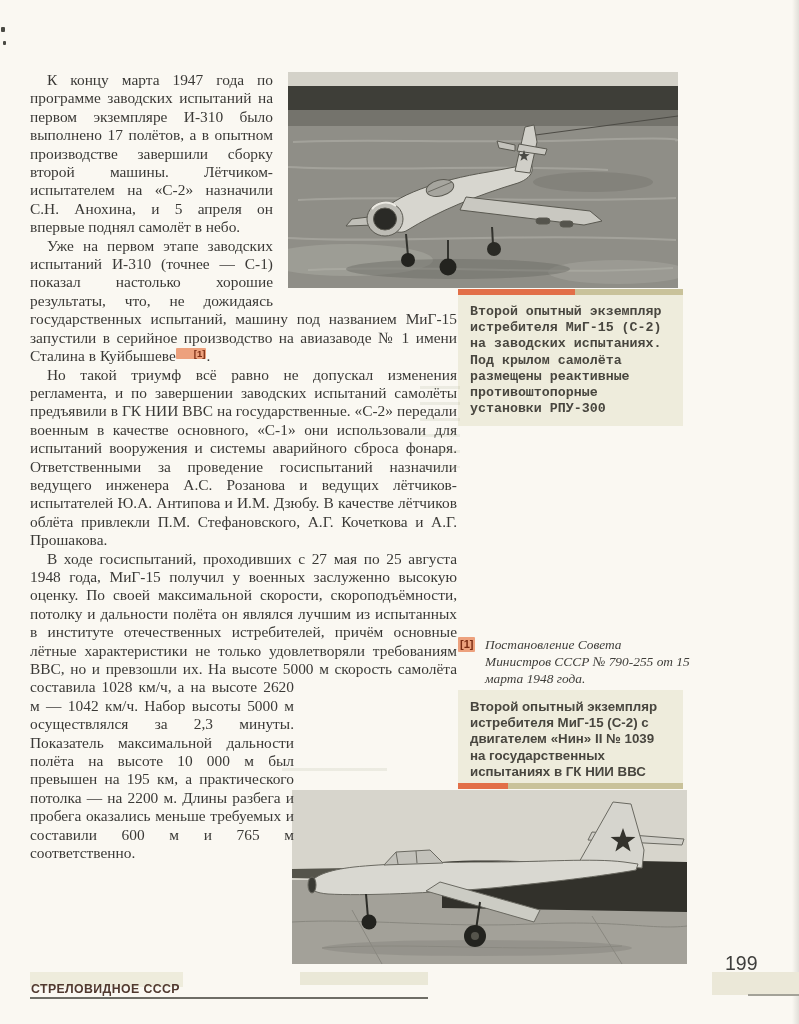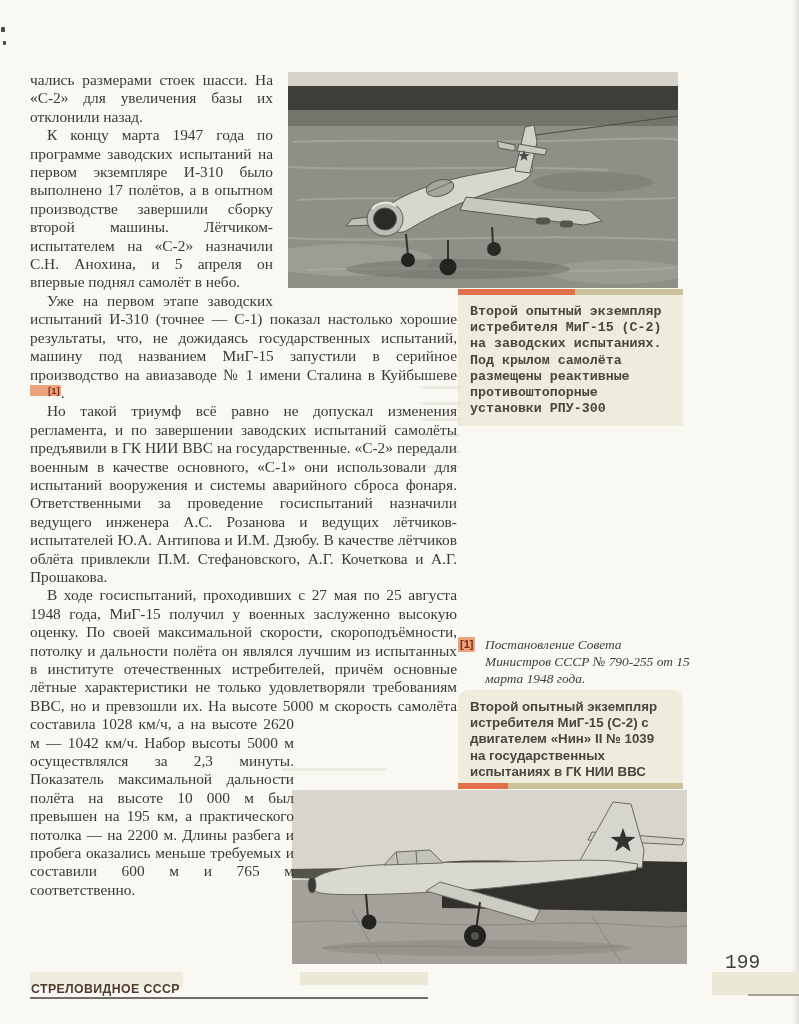--- a/index.html
+++ b/index.html
@@ -68,21 +68,21 @@
         background:var(--caption_bg);}
   .footer-label{position:absolute;left:31px;top:982px;color:var(--footer_text);
         font-family:"Liberation Sans",sans-serif;font-weight:bold;font-size:12.3px;
         letter-spacing:.4px;white-space:nowrap;}
   .footer-rule{position:absolute;left:30px;top:997px;width:398px;height:2px;background:#6e6d66;}
 
   
   .pageno-box{position:absolute;left:712px;top:972px;width:87px;height:23px;
         background:var(--page_number_bg);}
   .pageno{position:absolute;left:725px;top:952px;color:#3e3e3c;
-        font-family:Liberation Mono, monospace;font-size:19.5px;line-height:23px;}
+        font-family:Liberation Sans, sans-serif;font-size:19.5px;line-height:23px;}
   .pageno-rule{position:absolute;left:748px;top:994px;width:51px;height:2px;background:#a3a298;}
 </style>
 </head>
 <body>
 
 <div class="page">
 
   <div class="speck" style="left:1px;top:27px;width:4px;height:5px;"></div>
   <div class="speck" style="left:3px;top:41px;width:3px;height:4px;"></div>
   <div class="page-edge"></div>
@@ -136,21 +136,21 @@
   </div>
   <div class="caption" style="top:295px;font-family:Liberation Mono, monospace;">
     <span>Второй опытный экземпляр истребителя МиГ-15 (С-2) на заводских испытаниях. Под крылом самолёта размещены реактивные противоштопорные установки РПУ-300</span>
   </div>
 
   <div class="footnote">
     <span class="marker">[1]</span>
     <span class="fn-text">Постановление Совета Министров СССР № 790-255 от 15 марта 1948 года.</span>
   </div>
 
-  <div class="caption" style="top:690px;border-radius:10px;">
+  <div class="caption" style="top:690px;">
     <span>Второй опытный экземпляр истребителя МиГ-15 (С-2) с двигателем «Нин» II № 1039 на государственных испытаниях в ГК НИИ ВВС</span>
   </div>
   <div class="cap-bar" style="left:458px;top:783px;width:225px;">
     <span class="seg-orange" style="width:50px;"></span><span class="seg-olive" style="width:175px;"></span>
   </div>
 
   <svg class="photo photo-bottom" width="395" height="174" viewBox="0 0 395 174" xmlns="http://www.w3.org/2000/svg">
     <rect x="0" y="0" width="395" height="90" fill="#d7d5cc"></rect>
     <rect x="0" y="90" width="395" height="84" fill="#a3a199"></rect>
     <path d="M0,79 L170,76 L170,92 L0,88 Z" fill="#55544b"></path>
@@ -177,21 +177,20 @@
         <line x1="188" y1="112" x2="184" y2="140"></line>
       </g>
       <circle cx="77" cy="132" r="7.5" fill="#23231f" stroke="none"></circle>
       <circle cx="183" cy="146" r="11" fill="#23231f" stroke="none"></circle>
       <circle cx="183" cy="146" r="4" fill="#55544c" stroke="none"></circle>
     </g>
   </svg>
 
   <div class="bodytext">
     <div class="wrap-spacer-1"></div>
-    <p><span>чались размерами стоек шасси. На «С-2» для увеличения базы их отклонили назад.</span></p>
     <p class="indent"><span>К концу марта 1947 года по программе заводских испытаний на первом экземпляре И-310 было выполнено 17 полётов, а в опытном производстве завершили сборку второй машины. Лётчиком-испытателем на «С-2» назначили С.Н. Анохина, и 5 апреля он впервые поднял самолёт в небо.</span></p>
     <p class="indent"><span>Уже на первом этапе заводских испытаний И-310 (точнее — С-1) показал настолько хорошие результаты, что, не дожидаясь государственных испытаний, машину под названием МиГ-15 запустили в серийное производство на авиазаводе № 1 имени Сталина в Куйбышеве</span><span class="fnref">[1]</span><span>.</span></p>
     <p class="indent"><span>Но такой триумф всё равно не допускал изменения регламента, и по завершении заводских испытаний самолёты предъявили в ГК НИИ ВВС на государственные. «С-2» передали военным в качестве основного, «С-1» они использовали для испытаний вооружения и системы аварийного сброса фонаря. Ответственными за проведение госиспытаний назначили ведущего инженера А.С. Розанова и ведущих лётчиков-испытателей Ю.А. Антипова и И.М. Дзюбу. В качестве лётчиков облёта привлекли П.М. Стефановского, А.Г. Кочеткова и А.Г. Прошакова.</span></p>
     <p class="indent"><span>В ходе госиспытаний, проходивших с 27 мая по 25 августа 1948 года, МиГ-15 получил у военных заслуженно высокую оценку. По своей максимальной скорости, скороподъёмности, потолку и дальности полёта он являлся лучшим из испытанных в институте отечественных истребителей, причём основные лётные характеристики не только удовлетворяли требованиям ВВС, но и превзошли их. На высоте 5000 м скорость самолёта составила 1028 км/ч, а на высоте </span><span class="wrap-spacer-2"></span><span>2620 м — 1042 км/ч. Набор высоты 5000 м осуществлялся за 2,3 минуты. Показатель максимальной дальности полёта на высоте 10 000 м был превышен на 195 км, а практического потолка — на 2200 м. Длины разбега и пробега оказались меньше требуемых и составили 600 м и 765 м соответственно.</span></p>
   </div>
 
   <div class="bleed" style="left:420px;top:386px;width:40px;height:82px;"></div>
   <div class="bleed" style="left:282px;top:768px;width:105px;height:10px;"></div>
   <div class="bleed-solid" style="left:300px;top:972px;width:128px;height:13px;"></div>
 

